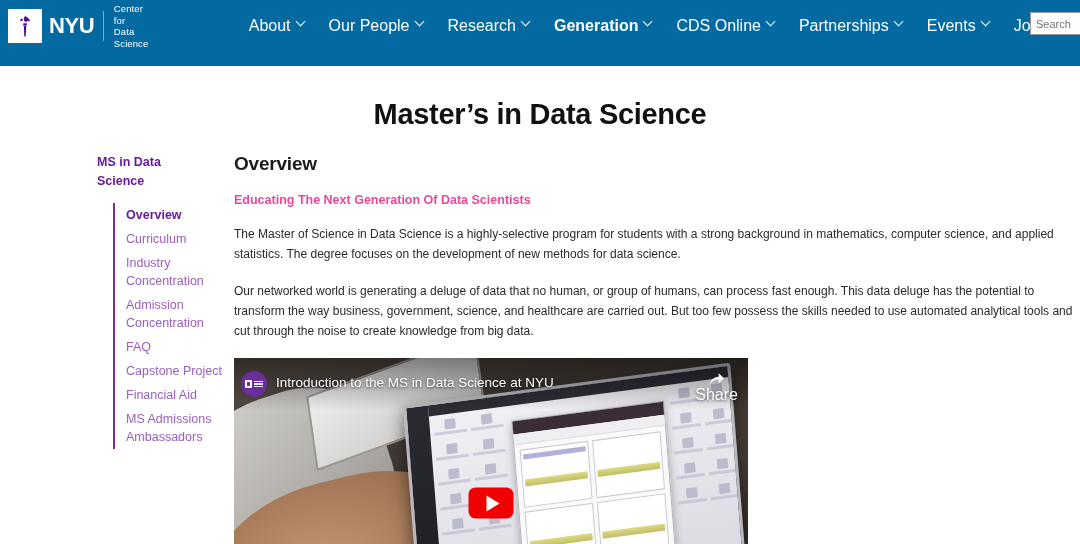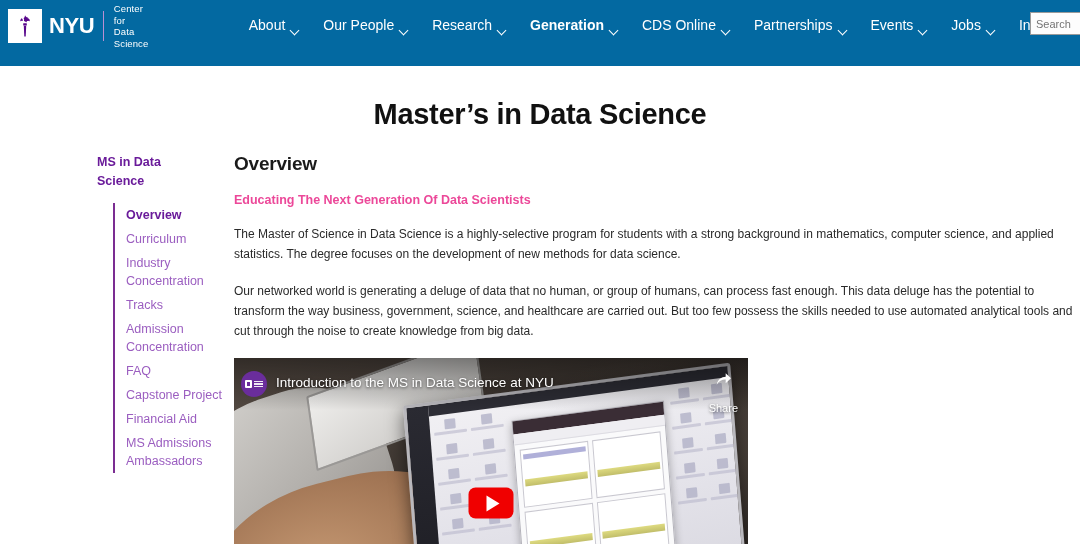--- a/index.html
+++ b/index.html
@@ -58,23 +58,23 @@
 
   .main-nav {
     display: flex;
     align-items: center;
     margin-left: 88px;
     margin-top: 14px;
     gap: 0px;
   }
   .nav-item {
     display: flex;
-    align-items: flex-end;
+    align-items: flex-start;
     color: #ffffff;
-    font-size: 14px;
+    font-size: 16px;
     padding: 4px 12px;
     cursor: pointer;
     white-space: nowrap;
   }
   .nav-item.active { font-weight: bold; }
   .nav-label { line-height: 1; }
   .caret {
     margin-left: 6px;
     width: 8px; height: 5px;
     position: relative;
@@ -317,21 +317,21 @@
     line-height: 1.2;
   }
   .vid-share {
     margin-left: auto;
     display: flex; flex-direction: column; align-items: center;
     color: #fff;
     text-shadow: 0 1px 3px rgba(0,0,0,.65);
     cursor: pointer;
   }
   .share-arrow { width: 17px; height: 15px; }
-  .vid-share-label { font-size: 11px; margin-top: 16px; }
+  .vid-share-label { font-size: 16px; margin-top: 0; }
 
   .play-btn {
     position: absolute;
     left: 50%; top: 50%;
     transform: translate(-50%, -50%);
     width: 45px; height: 31px;
     background: #f00000;
     border-radius: 7px;
     display: flex; align-items: center; justify-content: center;
     cursor: pointer;
@@ -417,23 +417,20 @@
     <div class="sidebar-heading">MS in Data Science</div>
     <ul class="sidebar-list">
       <li>
           <a class="sidebar-link active">Overview</a>
         </li>
       <li>
           <a class="sidebar-link">Curriculum</a>
         </li>
       <li>
           <a class="sidebar-link">Industry Concentration</a>
-        </li>
-      <li>
-          <a class="sidebar-link">Tracks</a>
         </li>
       <li>
           <a class="sidebar-link">Admission Concentration</a>
         </li>
       <li>
           <a class="sidebar-link">FAQ</a>
         </li>
       <li>
           <a class="sidebar-link">Capstone Project</a>
         </li>

